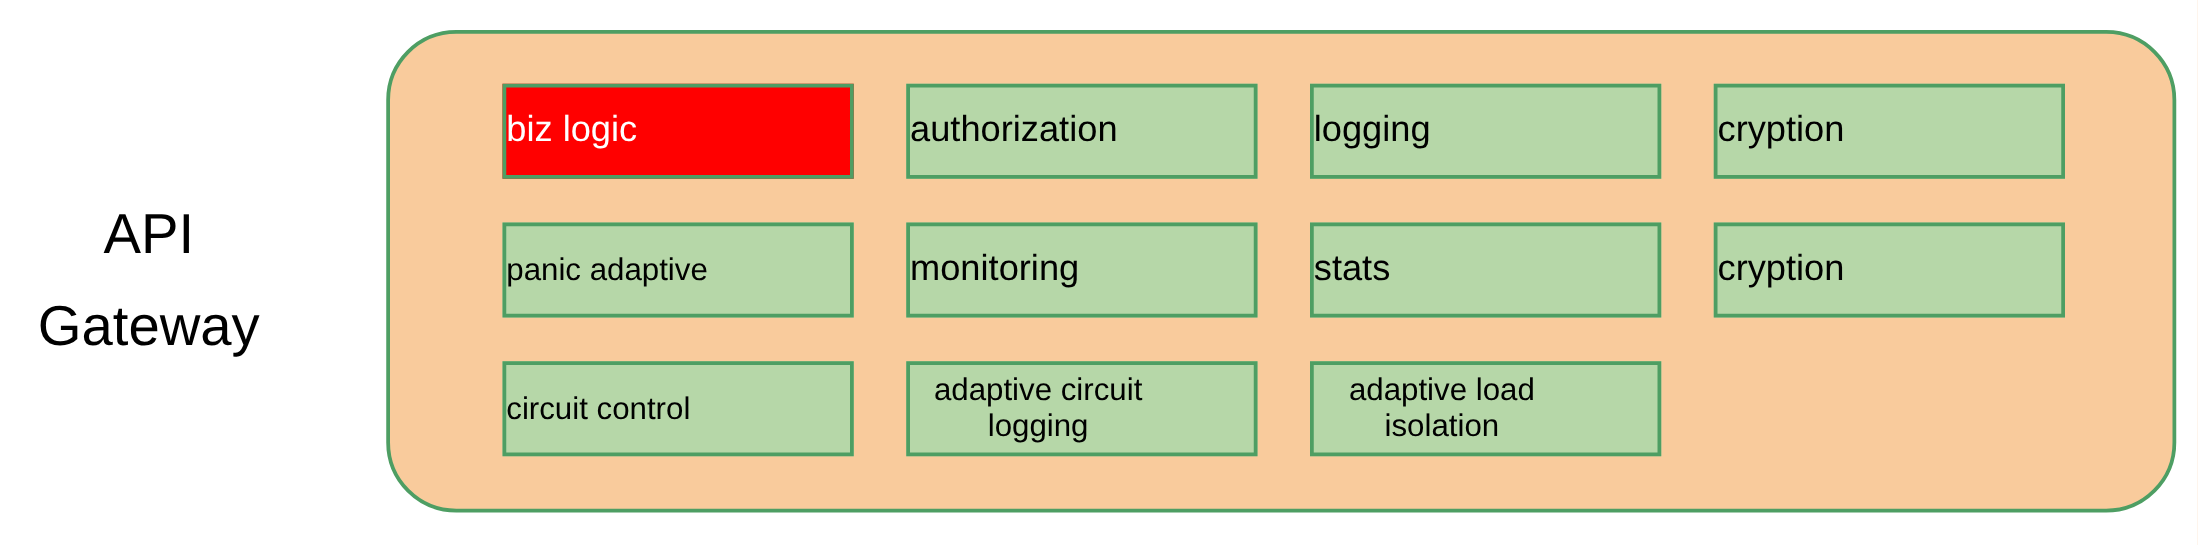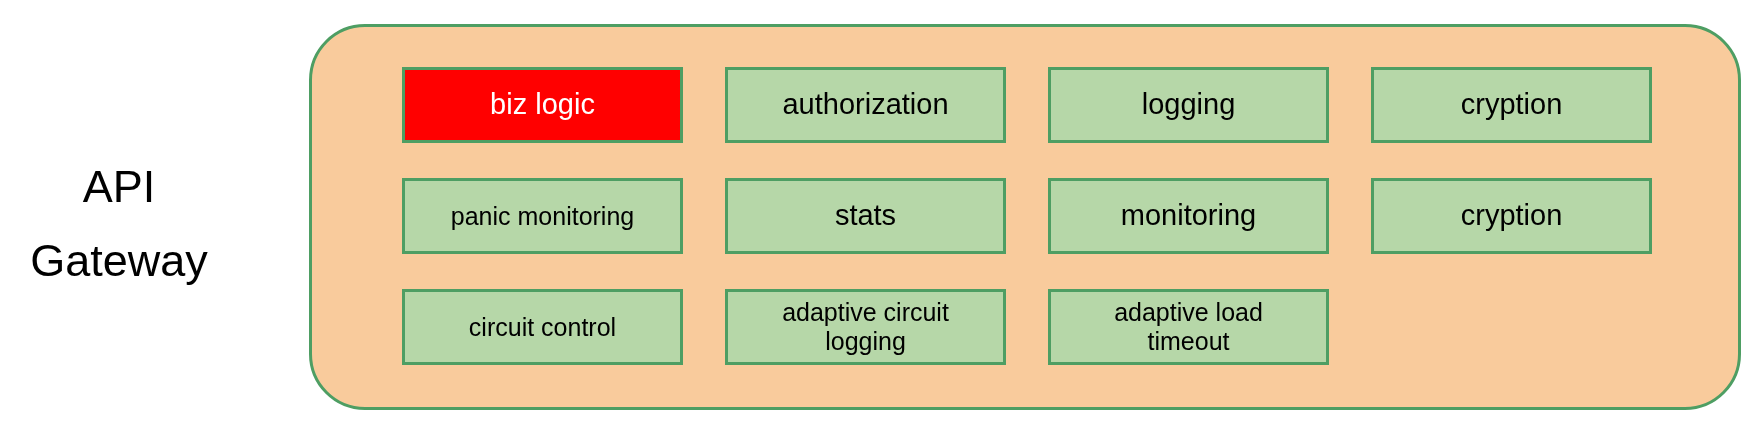--- a/index.html
+++ b/index.html
@@ -33,21 +33,20 @@
     column-gap:42px;
     row-gap:35px;
     padding:40px 87px 40px 90px;
   }
   .cell {
     box-sizing:border-box;
     background:#B6D7A8;
     border:3px solid #4E9E63;
     display:flex;
     align-items:center;
-    justify-content:center;
     text-align:center;
     font-size:29px;
     color:#000000;
   }
   .cell .label { display:inline-block; line-height:1.15; }
   .cell.small { font-size:25px; }
   .cell.small .label { max-width:205px; }
   .cell.highlight { background:#FF0000; color:#ffffff; }
 </style>
 </head>
@@ -70,42 +69,42 @@
 
     <div class="cell">
       <span class="label">logging</span>
     </div>
 
     <div class="cell">
       <span class="label">cryption</span>
     </div>
 
     <div class="cell small">
-      <span class="label">panic monitoring</span>
+      <span class="label">panic adaptive</span>
+    </div>
+
+    <div class="cell">
+      <span class="label">monitoring</span>
     </div>
 
     <div class="cell">
       <span class="label">stats</span>
-    </div>
-
-    <div class="cell">
-      <span class="label">monitoring</span>
     </div>
 
 
     <div class="cell">
       <span class="label">cryption</span>
     </div>
 
     <div class="cell small">
       <span class="label">circuit control</span>
     </div>
 
     <div class="cell small">
       <span class="label">adaptive circuit logging</span>
     </div>
 
     <div class="cell small">
-      <span class="label">adaptive load timeout</span>
+      <span class="label">adaptive load isolation</span>
     </div>
 
   </div>
 </div>
 
 </body></html>

